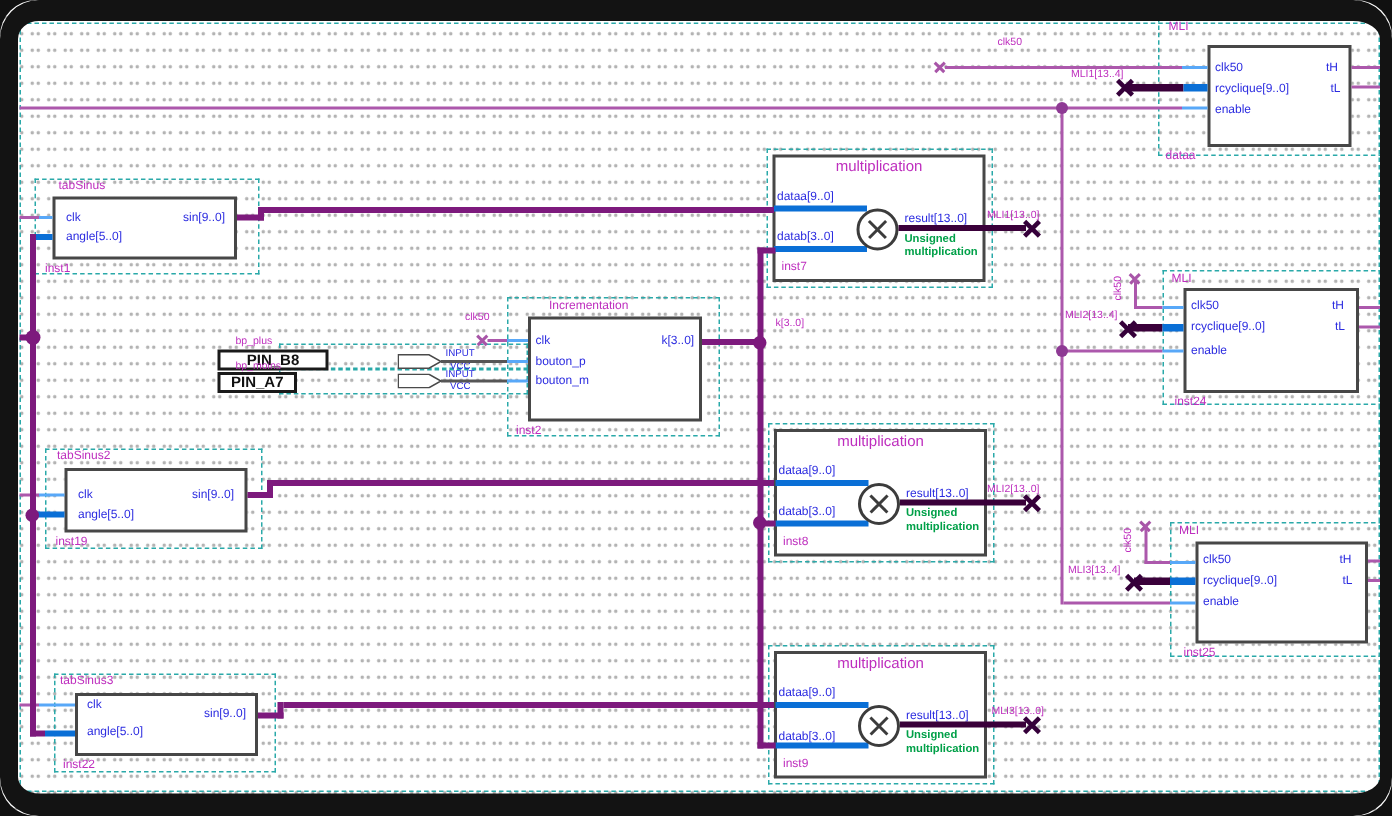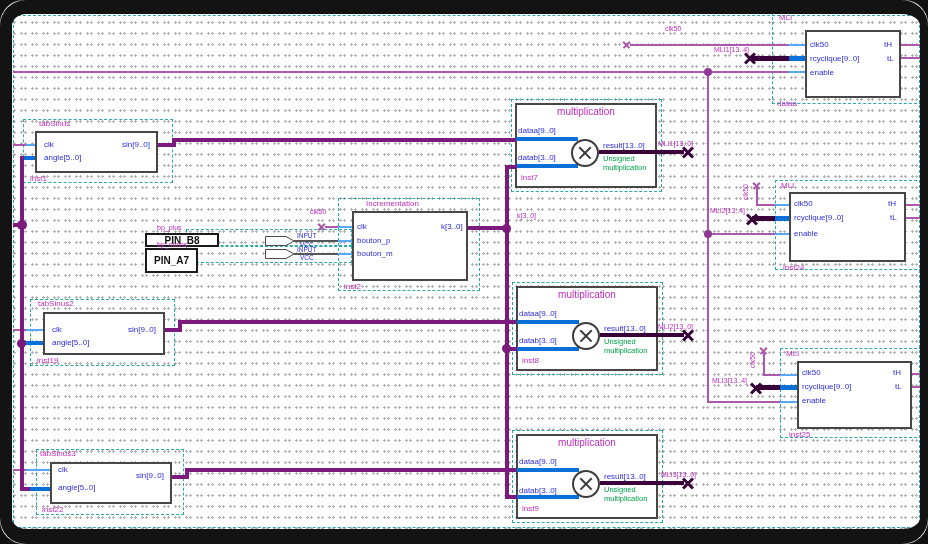--- a/index.html
+++ b/index.html
@@ -22,21 +22,21 @@
   .wire{position:absolute;background:#ac58ac;}
   .bus{position:absolute;background:#7d1a7d;}
   .busdk{position:absolute;background:#3a003a;}
   .pstub{position:absolute;background:#58a8f8;}
   .pbus{position:absolute;background:#0a6fd6;}
   .gwire{position:absolute;background:#565656;}
   .dot{position:absolute;background:#7d1a7d;border-radius:50%;}
   .dotn{background:#8e3a94;}
   .lbl{position:absolute;color:#be2ebe;font-size:8px;line-height:8px;white-space:nowrap;}
   .plbl{position:absolute;color:#2b2be0;font-size:8px;line-height:8px;white-space:nowrap;}
-  .glbl{position:absolute;color:#00a048;font-size:7.5px;line-height:8px;white-space:nowrap;}
+  .glbl{position:absolute;color:#00a048;font-size:7.5px;line-height:8px;white-space:nowrap;font-weight:bold;}
   .s7{font-size:7px;line-height:7px;}
   .s65{font-size:6.5px;line-height:6.5px;}
   .title10{font-size:10px;line-height:10px;}
   .ctr{text-align:center;}
   .vlbl{writing-mode:vertical-rl;transform:rotate(180deg);}
   .xbig{position:absolute;width:12px;height:12px;}
   .xbig::before,.xbig::after{content:"";position:absolute;left:-1px;top:4.5px;width:14px;height:3px;background:#35003a;}
   .xbig::before{transform:rotate(45deg);} .xbig::after{transform:rotate(-45deg);}
   .xsm{position:absolute;width:9px;height:9px;}
   .xsm::before,.xsm::after{content:"";position:absolute;left:0;top:3.75px;width:9px;height:1.5px;background:#a855a8;}
@@ -174,21 +174,21 @@
     <div class="blk" style="left:797px;top:361px;width:115px;height:68px"></div>
     <div class="plbl" style="left:802px;top:369px">clk50</div>
     <div class="plbl" style="left:802px;top:383px">rcyclique[9..0]</div>
     <div class="plbl" style="left:802px;top:397px">enable</div>
     <div class="plbl" style="left:893px;top:369px">tH</div>
     <div class="plbl" style="left:895px;top:383px">tL</div>
     <div class="lbl" style="left:789px;top:431px">inst25</div>
   </div>
 
   <div class="pin" style="left:145px;top:233px;width:74px;height:14px">PIN_B8</div>
-  <div class="pin" style="left:145px;top:248px;width:53px;height:25px">PIN_A7</div>
+  <div class="pin" style="left:145px;top:248px;width:53px;height:14px">PIN_A7</div>
   <div class="lbl s7" style="left:157px;top:224px">bp_plus</div>
   <div class="lbl s7" style="left:157px;top:241px">bp_moins</div>
   <div style="position:absolute;left:265px;top:236px">
     <svg width="30" height="10" viewBox="0 0 30 10">
         <polygon points="0.5,0.5 21,0.5 29,5 21,9.5 0.5,9.5" fill="#ffffff" stroke="#4a4a4a" stroke-width="1"></polygon>
       </svg>
   </div>
   <div style="position:absolute;left:265px;top:249px">
     <svg width="30" height="10" viewBox="0 0 30 10">
         <polygon points="0.5,0.5 21,0.5 29,5 21,9.5 0.5,9.5" fill="#ffffff" stroke="#4a4a4a" stroke-width="1"></polygon>

